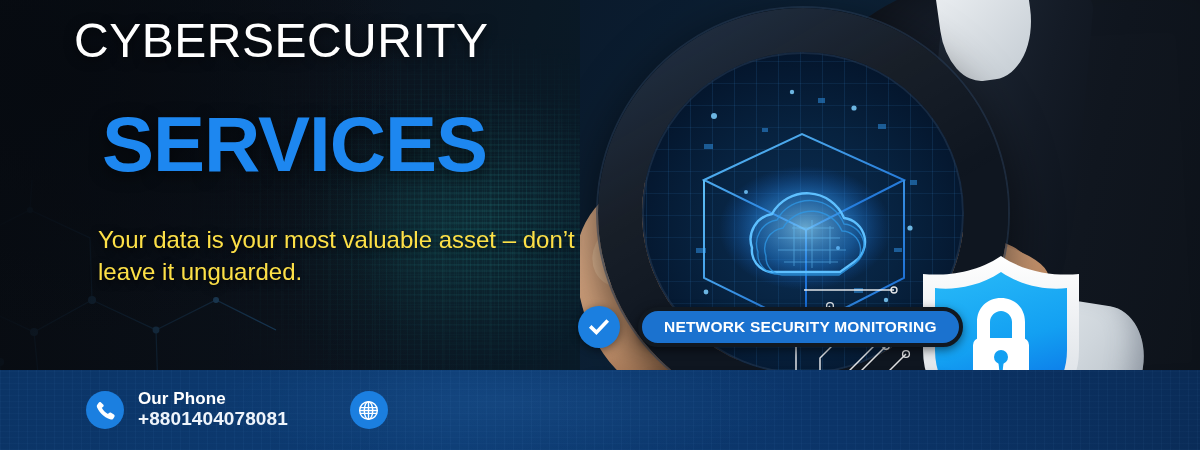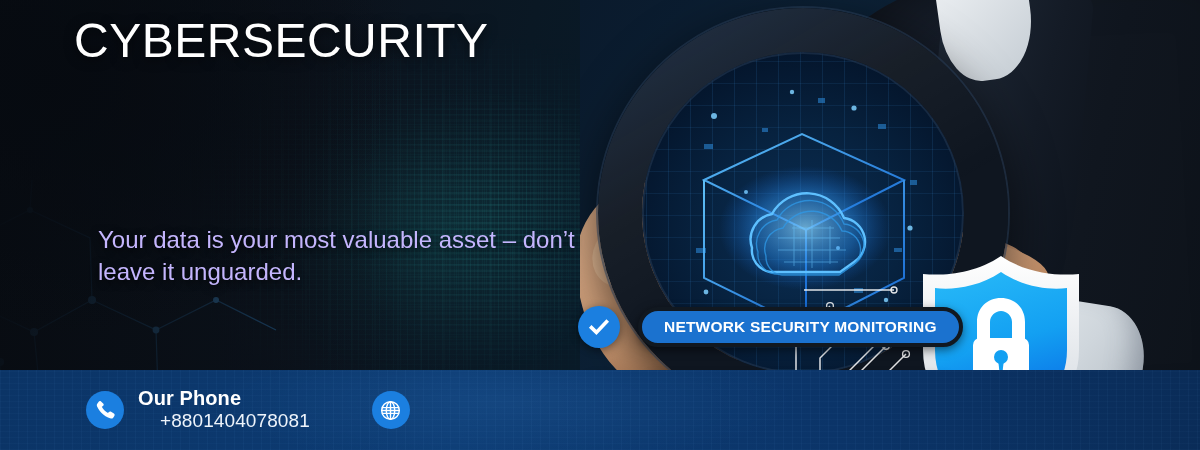--- a/index.html
+++ b/index.html
@@ -176,21 +176,21 @@
     font-weight:800;
     letter-spacing:-1px;
     color:#1d87f0;
     text-shadow:0 3px 16px rgba(0,0,0,.6);
     white-space:nowrap;
   }
   .tagline{
     position:absolute; left:98px; top:224px;
     font-size:24px; line-height:1.35;
     font-weight:400;
-    color:#c4b5fd;
+    color:#fde047;
     text-shadow:0 2px 8px rgba(0,0,0,.8);
     max-width:500px;
   }
 
   
   .pill-row{ position:absolute; display:flex; align-items:center; gap:18px; }
   .pill-row.one{ left:578px; top:306px; }
   .pill-row.two{ left:578px; top:373px; }
   .check{
     width:42px; height:42px; border-radius:50%;
@@ -230,24 +230,24 @@
     position:absolute; inset:0; display:flex; align-items:center;
     padding-left:86px; gap:62px;
   }
   .citem{ display:flex; align-items:center; gap:14px; }
   .cicon{
     width:38px; height:38px; border-radius:50%;
     background:#1b7fe0; display:flex; align-items:center; justify-content:center;
     flex:0 0 auto;
   }
   .ctext .clabel{
-    color:#fff; font-weight:800; font-size:20px; letter-spacing:.1px; line-height:1.15;
+    color:#fff; font-weight:800; font-size:17px; letter-spacing:.1px; line-height:1.15;
   }
   .ctext .cvalue{
-    color:#eef4fb; font-weight:400; font-size:19px; line-height:1.2; letter-spacing:.1px;margin-left:22px;
+    color:#eef4fb; font-weight:700; font-size:19px; line-height:1.2; letter-spacing:.1px;
   }
 </style>
 </head>
 <body>
 
 <div class="banner">
 
   <div class="bg-base"></div>
   <div class="bg-matrix"></div>
   <div class="bg-matrix2"></div>
@@ -435,20 +435,21 @@
     <path d="M86 20 C62 36 36 38 20 36 L20 98 C20 140 52 162 86 174 C120 162 152 140 152 98 L152 36 C136 38 110 36 86 20 Z" fill="url(#shg)"></path>
     <g fill="#ffffff">
       <rect x="58" y="86" width="56" height="52" rx="7"></rect>
       <path d="M86 46 c-14 0 -24 10 -24 24 v18 h13 v-18 c0 -6 5 -11 11 -11 s11 5 11 11 v18 h13 v-18 c0 -14 -10 -24 -24 -24 z"></path>
       <circle cx="86" cy="105" r="7" fill="#13a0f2"></circle>
       <path d="M83 107 h6 l-1.6 14 h-2.8 z" fill="#13a0f2"></path>
     </g>
   </svg>
 
   <div class="headline">CYBERSECURITY</div>
+  <div class="subhead">SERVICES</div>
   <div class="tagline">Your data is your most valuable asset – don’t leave it unguarded.</div>
 
   <div class="pill-row one">
     <div class="check">
       <svg width="22" height="22" viewBox="0 0 22 22" aria-hidden="true">
         <path d="M3.5 11.6 L8.4 16.4 L18.5 5.8" stroke="#fff" stroke-width="3.6" fill="none" stroke-linecap="square"></path>
       </svg>
     </div>
     <div class="pill">
       <span>NETWORK SECURITY MONITORING</span>

